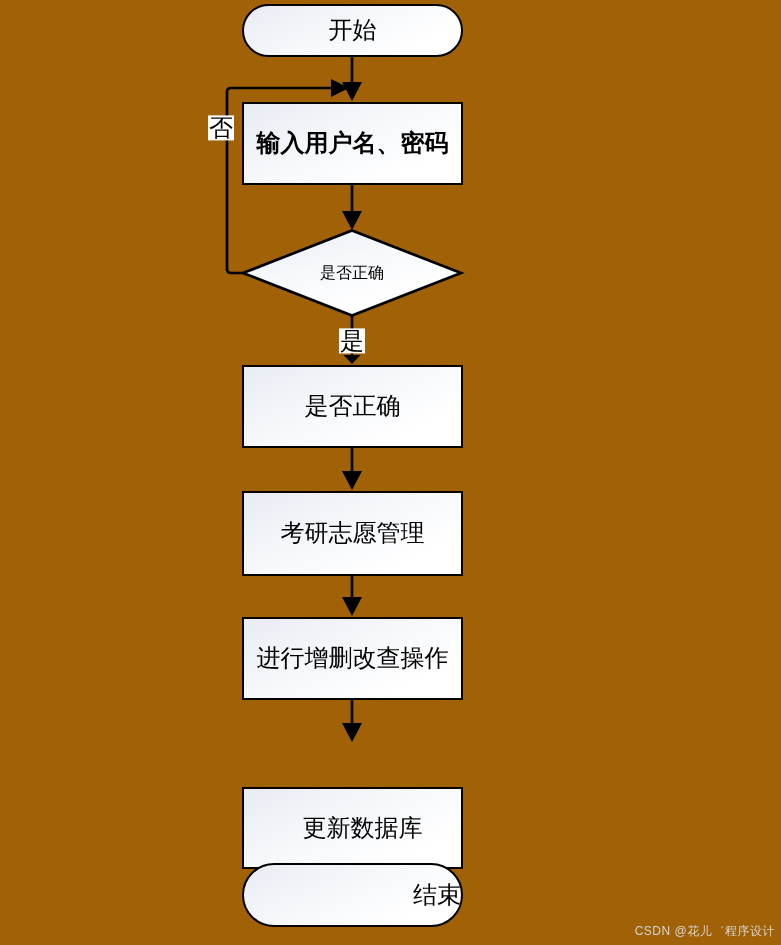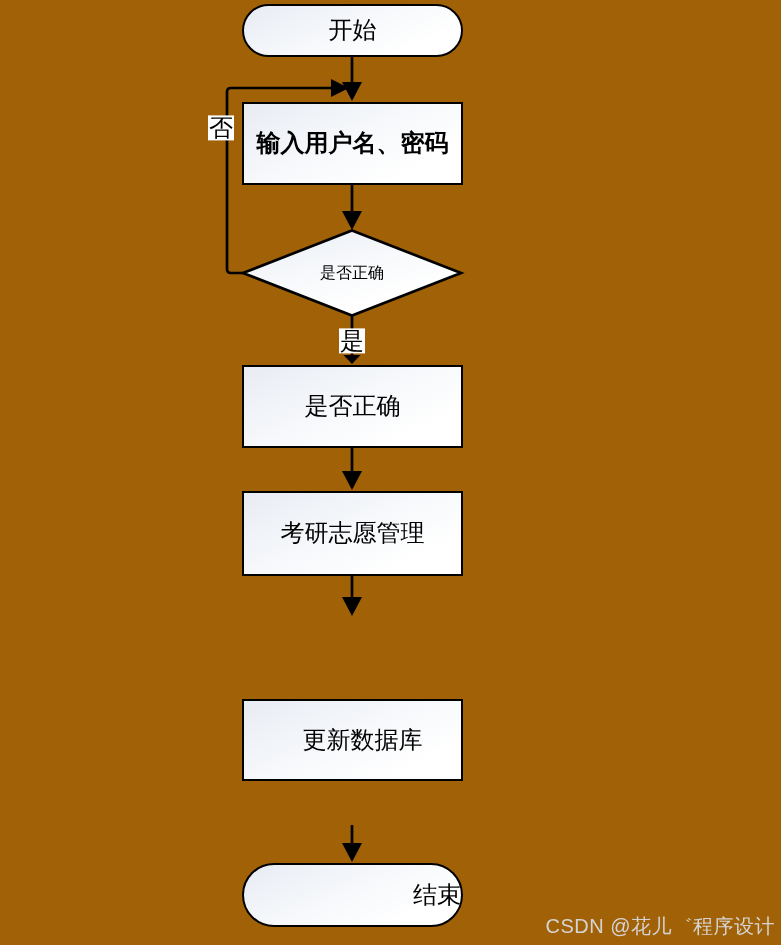--- a/index.html
+++ b/index.html
@@ -40,21 +40,21 @@
   }
   .terminator-start {
     top: 4px;
     height: 53px;
     border-radius: 27px;
   }
   .process-input   { top: 102px; height: 83px; font-weight: bold; }
   .process-login   { top: 365px; height: 83px; }
   .process-manage  { top: 491px; height: 85px; }
   .process-crud    { top: 617px; height: 83px; }
-  .process-update  { top: 699px; height: 82px; padding-left: 20px; }
+  .process-update  { top: 787px; height: 82px; padding-left: 20px; }
   .terminator-end {
     top: 863px;
     height: 64px;
     border-radius: 32px;
     justify-content: flex-end;
   }
   .decision-label {
     position: absolute;
     left: 352px;
     top: 273px;
@@ -70,21 +70,21 @@
     line-height: 1.05;
     padding: 0 1px;
     white-space: nowrap;
   }
   .edge-label-no  { left: 221px; top: 128px; }
   .edge-label-yes { left: 352px; top: 341px; }
   .watermark {
     position: absolute;
     right: 6px;
     bottom: 5px;
-    font-size: 20px;
+    font-size: 12px;
     color: #d4d4d4;
     letter-spacing: 0.5px;
     white-space: nowrap;
     text-align: center;
   }
 </style>
 </head>
 <body>
 
 <div class="canvas">
@@ -156,20 +156,23 @@
   <div class="edge-label edge-label-yes">是</div>
 
   <div class="node process-login">
     <span>是否正确</span>
   </div>
 
   <div class="node process-manage">
     <span>考研志愿管理</span>
   </div>
 
+  <div class="node process-crud">
+    <span>进行增删改查操作</span>
+  </div>
 
   <div class="node process-update">
     <span>更新数据库</span>
   </div>
 
   <div class="node terminator-end">
     <span>结束</span>
   </div>
 
   <div class="watermark">CSDN @花儿゛程序设计</div>

